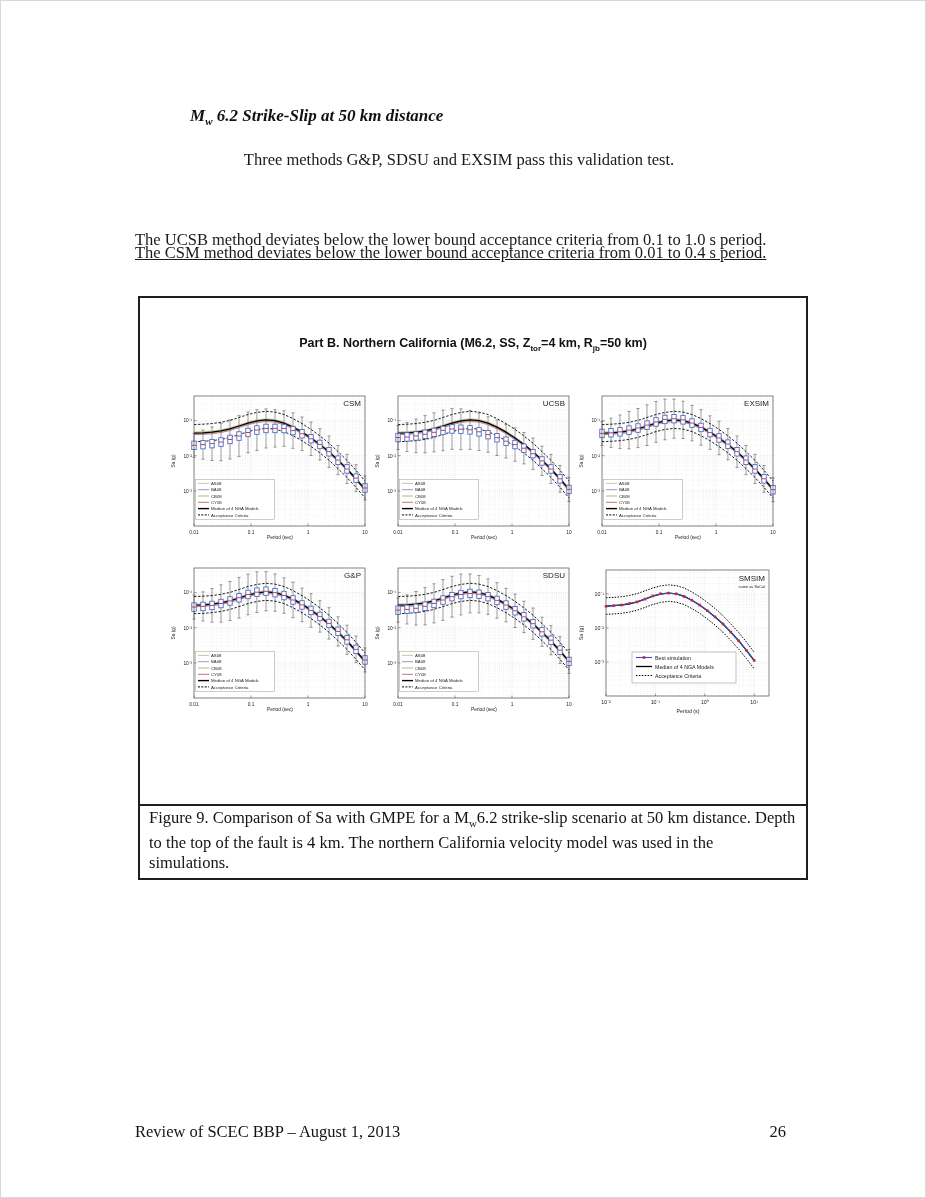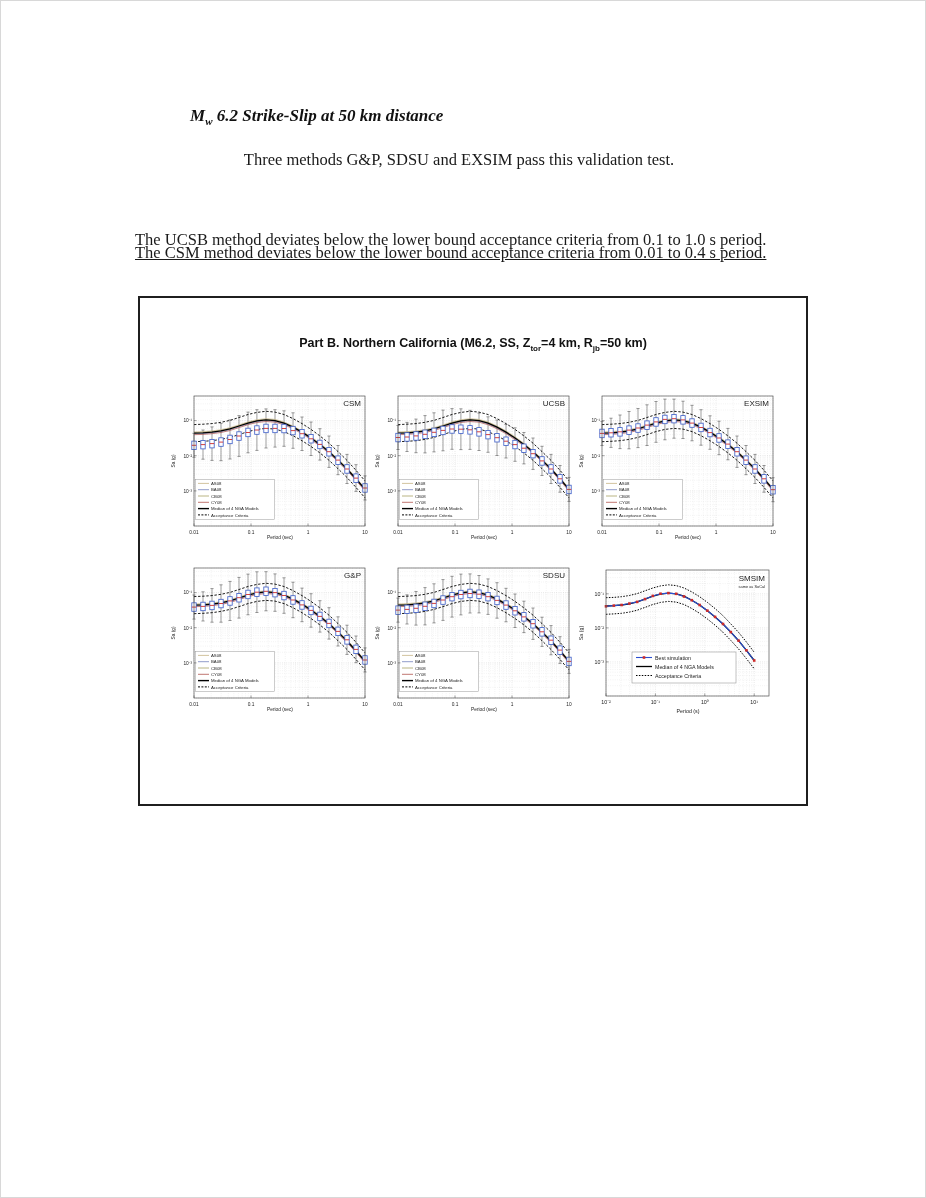--- a/index.html
+++ b/index.html
@@ -1185,16 +1185,21 @@
               <text x="28" y="107.7" font-size="5.3" text-anchor="end">10⁻³</text>
               <text transform="translate(7 77) rotate(-90)" font-size="5.3" text-anchor="middle">Sa (g)</text>
               <text x="112" y="156.5" font-size="5.3" text-anchor="middle">Period (s)</text>
               <rect x="30" y="14" width="163" height="126" class="axbox"></rect>
               <text x="189" y="25" font-size="8" text-anchor="end" fill="#333">SMSIM</text>
               <text x="189" y="31.5" font-size="3.9" text-anchor="end" fill="#666">same as SoCal</text>
             </svg>
           </div>
       </div>
     </div>
+    <div class="caption-box"><span>Figure 9. Comparison of Sa with GMPE for a M</span><sub>w</sub><span>6.2 strike-slip scenario at 50 km distance. Depth to the top of the fault is 4 km. The northern California velocity model was used in the simulations.</span></div>
   </div>
 
+  <div class="footer">
+    <span>Review of SCEC BBP – August 1, 2013</span>
+    <span>26</span>
+  </div>
 
 </div>
 
 </body></html>

